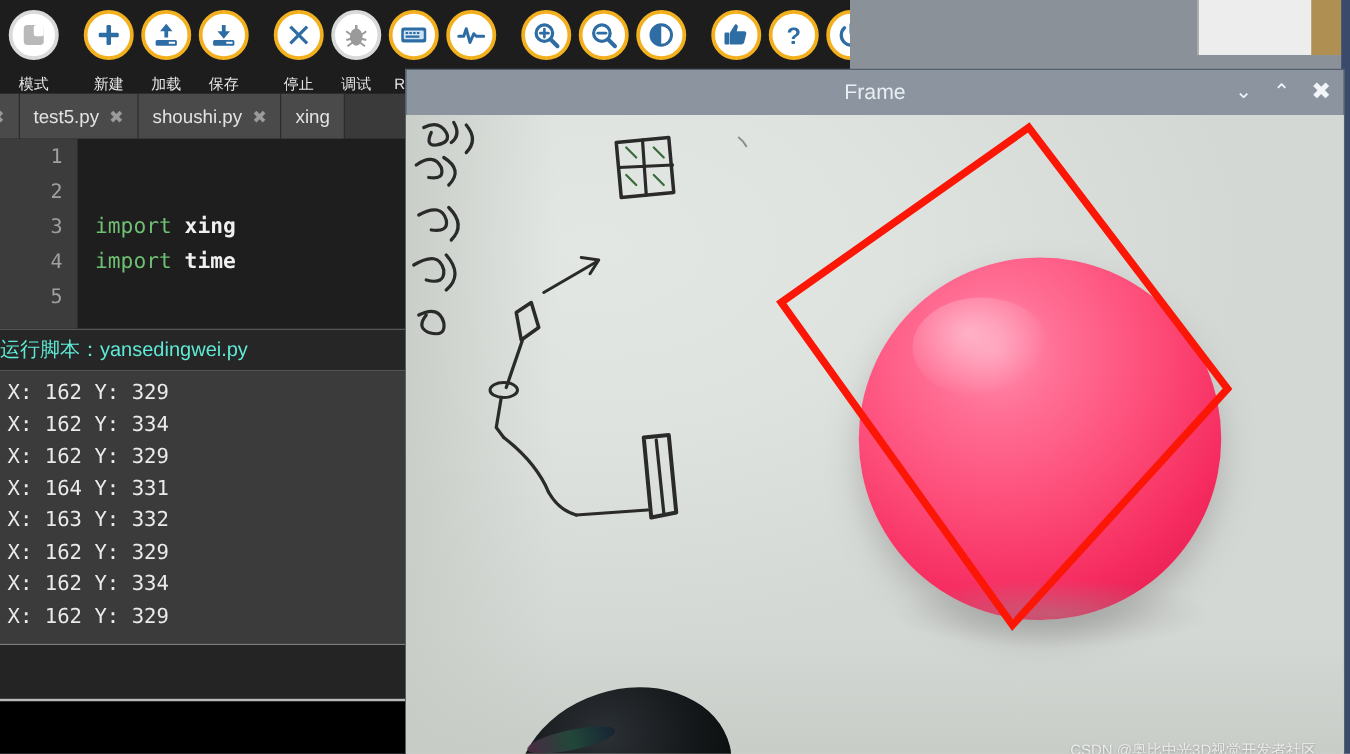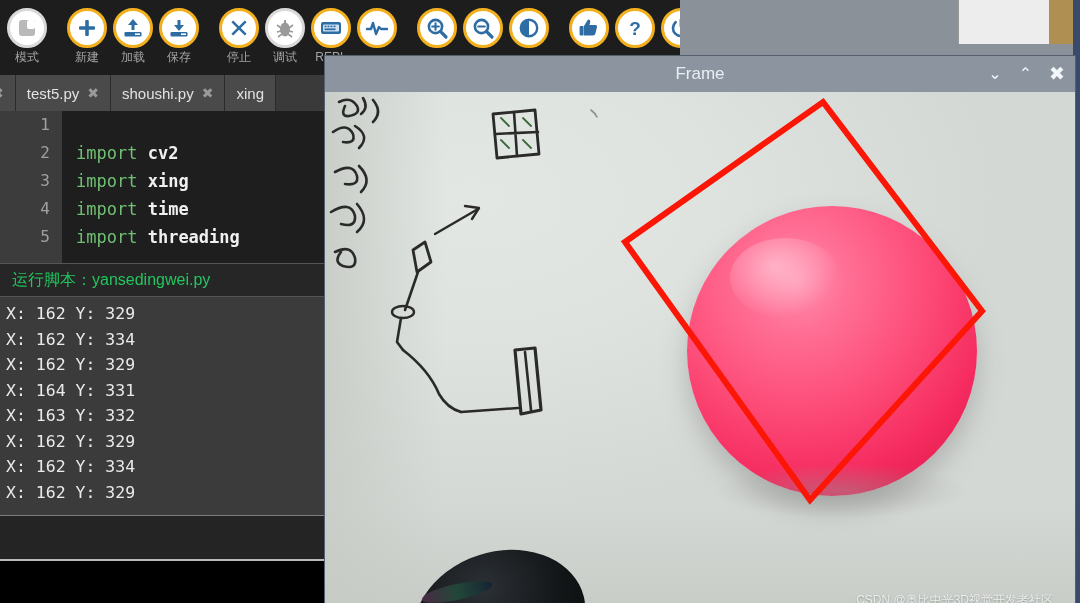--- a/index.html
+++ b/index.html
@@ -20,40 +20,40 @@
   
   .ide{position:absolute;left:0;top:0;width:680px;height:603px;background:#2b2b2b;overflow:hidden;}
   .toolbar{position:absolute;left:0;top:0;width:680px;height:75px;background:#1d1d1d;display:flex;align-items:flex-start;padding-left:4px;box-sizing:border-box;}
   .tb-group{display:flex;align-items:flex-start;}
   .tb-sep{width:1px;height:52px;background:#4a4a4a;margin:6px 7px 0 7px;}
   .tb-btn{width:46px;display:flex;flex-direction:column;align-items:center;padding-top:8px;cursor:default;}
   .tb-ico{width:40px;height:40px;border-radius:50%;display:flex;align-items:center;justify-content:center;box-sizing:border-box;}
   .tb-ico.gold{background:#ffffff;border:3px solid #f2b01e;}
   .tb-ico.grey{background:#ffffff;border:3px solid #d9d9d9;}
   .tb-ico svg{display:block;}
-  .tb-lbl{margin-top:2px;font-size:12px;color:#a3a3a3;line-height:14px;white-space:nowrap;}
+  .tb-lbl{margin-top:12px;font-size:12px;color:#e5e5e5;line-height:14px;white-space:nowrap;}
 
   
   .tabbar{position:absolute;left:0;top:75px;width:680px;height:36px;background:#3a3a3a;display:flex;align-items:stretch;}
   .tab{display:flex;align-items:center;gap:8px;padding:0 11px;background:#4a4a4a;border-right:1px solid #2b2b2b;color:#e2e2e2;font-size:15px;white-space:nowrap;justify-content:flex-end;}
   .tab.cut{padding-left:0;margin-left:-16px;}
   .tab .x{font-size:14px;font-weight:bold;color:#9a9a9a;}
 
   
   .editor{position:absolute;left:0;top:111px;width:325px;height:152px;background:#1e1e1e;overflow:hidden;}
   .gutter{position:absolute;left:0;top:0;width:62px;height:100%;background:#3c3c3c;}
   .codelines{position:absolute;left:0;top:0;width:100%;}
   .cl{height:28px;line-height:28px;display:flex;font-family:"DejaVu Sans Mono","Liberation Mono",monospace;font-size:17px;}
   .cl .no{width:62px;text-align:right;padding-right:12px;box-sizing:border-box;color:#a0a0a0;font-size:16px;}
   .cl .tx{padding-left:14px;color:#e8e8e8;}
   .kw{color:#6fbf73;}
   .nm{color:#f0f0f0;font-weight:bold;}
 
   
-  .runbar{position:absolute;left:0;top:263px;width:325px;height:34px;background:#262626;border-top:1px solid #555;border-bottom:1px solid #555;display:flex;align-items:center;padding-left:12px;box-sizing:border-box;color:#22c55e;font-size:16px;white-space:nowrap;}
+  .runbar{position:absolute;left:0;top:263px;width:325px;height:34px;background:#262626;border-top:1px solid #555;border-bottom:1px solid #555;display:flex;align-items:center;box-sizing:border-box;color:#5eead4;font-size:16px;white-space:nowrap;}
 
   
   .shell{position:absolute;left:0;top:297px;width:325px;height:218px;background:#3b3b3b;padding:4px 12px 0 6px;box-sizing:border-box;overflow:hidden;}
   .sline{font-family:"DejaVu Sans Mono","Liberation Mono",monospace;font-size:16.5px;line-height:25.5px;color:#eaeaea;white-space:pre;}
   .shell-pad{position:absolute;left:0;top:515px;width:325px;height:44px;background:#242424;border-top:1px solid #7d7d7d;}
 
   
   .term{position:absolute;left:0;top:559px;width:325px;height:44px;background:#000;border-top:2px solid #b9b9b9;overflow:hidden;}
   .term-line{font-family:"DejaVu Sans Mono","Liberation Mono",monospace;font-size:23px;line-height:40px;white-space:pre;padding-left:2px;font-weight:bold;}
 
@@ -283,33 +283,31 @@
       </div>
 
     <div class="editor">
       <div class="gutter"></div>
       <div class="codelines" id="codelines">
           <div class="cl">
             <span class="no">1</span>
           </div>
           <div class="cl">
             <span class="no">2</span>
-            <span class="tx"><span class="kw">import</span> <span class="nm">cv2</span></span>
           </div>
           <div class="cl">
             <span class="no">3</span>
             <span class="tx"><span class="kw">import</span> <span class="nm">xing</span></span>
           </div>
           <div class="cl">
             <span class="no">4</span>
             <span class="tx"><span class="kw">import</span> <span class="nm">time</span></span>
           </div>
           <div class="cl">
             <span class="no">5</span>
-            <span class="tx"><span class="kw">import</span> <span class="nm">threading</span></span>
           </div>
         </div>
     </div>
 
     <div class="runbar">
       <span>运行脚本：yansedingwei.py</span>
     </div>
 
     <div class="shell" id="shell">
         <div class="sline">X: 162 Y: 329</div>

